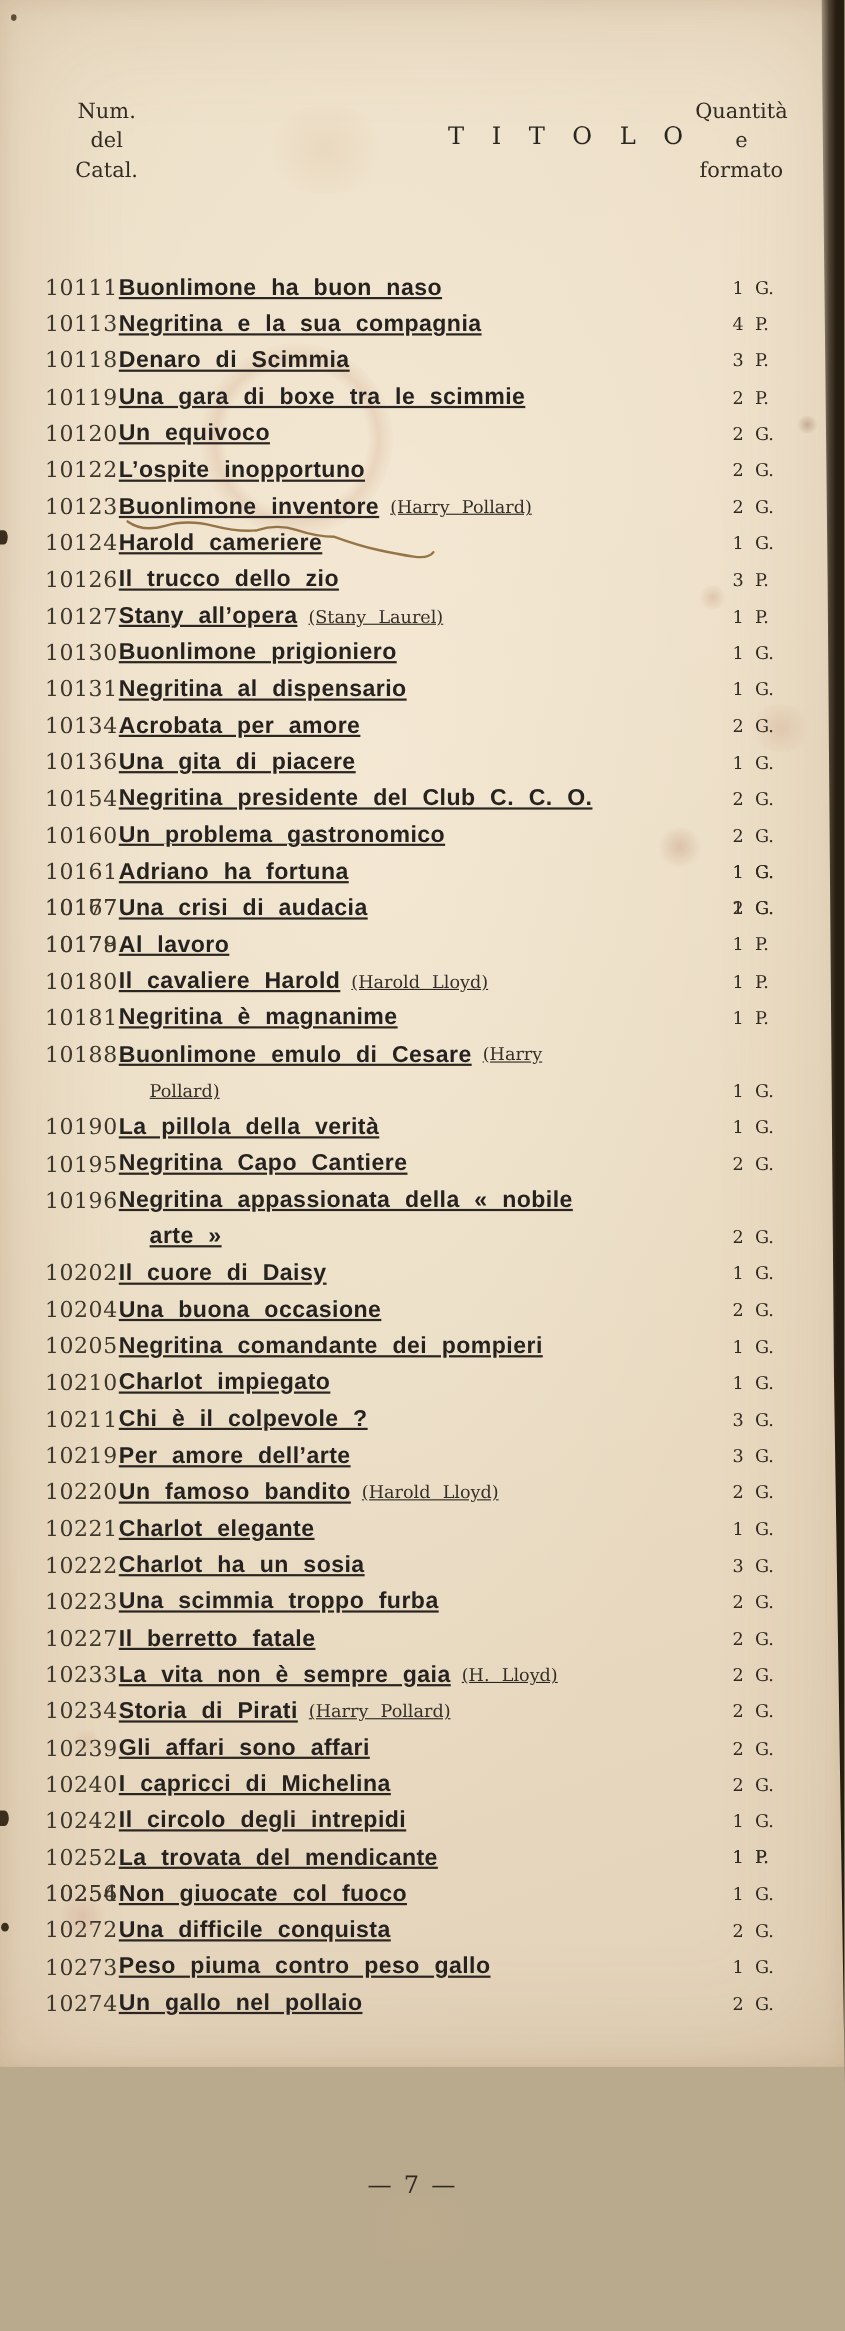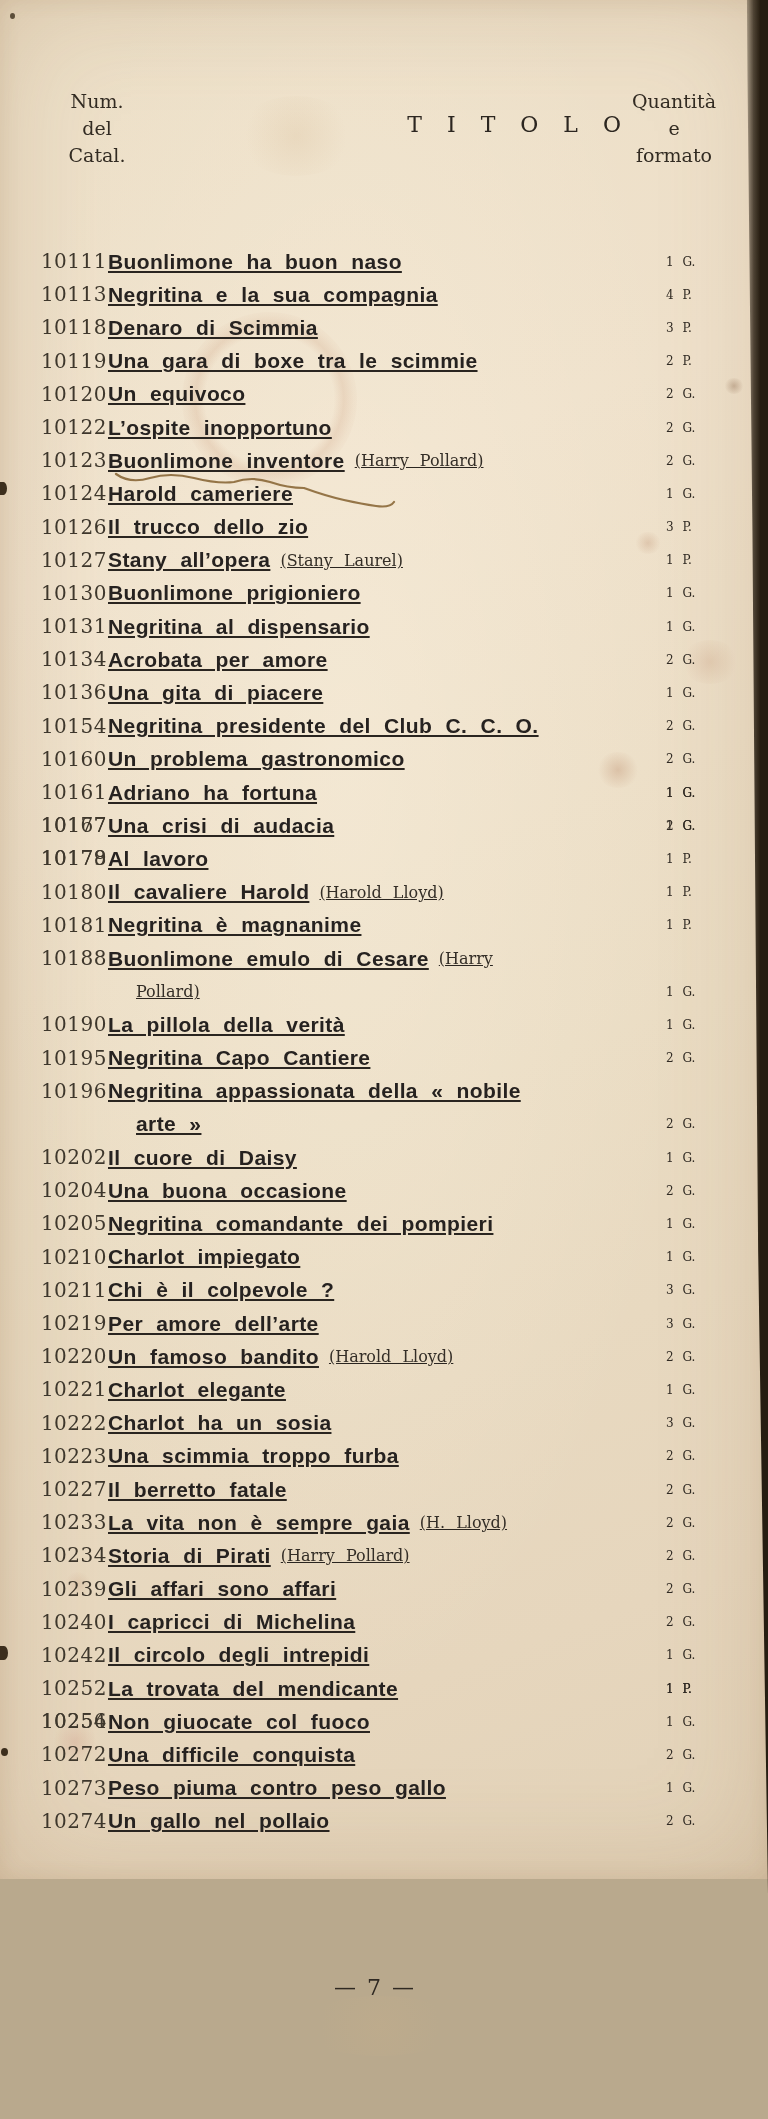--- a/index.html
+++ b/index.html
@@ -24,21 +24,21 @@
   .row .num{position:absolute;left:0;top:0;width:107px;text-align:right;
     font-size:20px;line-height:33.2px;color:#3e372c;letter-spacing:.5px;}
   .title-cell{margin-left:108px;}
   .line{height:33.2px;display:flex;align-items:center;white-space:pre;}
   .line.wrap{margin-left:28px;}
   .b{font-family:"Liberation Sans", sans-serif;font-weight:700;font-size:21px;
     color:#262220;letter-spacing:.4px;word-spacing:7px;}
   .n{font-family:"DejaVu Serif", serif;font-weight:400;font-size:16px;color:#342e27;
     margin-left:10px;word-spacing:6px;}
   .qty{position:absolute;left:666px;bottom:0;height:33.2px;display:flex;align-items:center;
-    font-size:12px;color:#2f2922;word-spacing:5px;}
+    font-size:16px;color:#2f2922;word-spacing:5px;}
   
   .footer{position:absolute;top:1975px;left:0;width:750px;text-align:center;
     font-size:22px;color:#2f2922;letter-spacing:2px;}
   
   .photo-edge{position:absolute;right:0;top:0;width:26px;height:1895px;
     background:linear-gradient(to right, rgba(41,31,19,0) 0%, rgba(41,31,19,.8) 45%, #261d11 70%);
     clip-path:polygon(19% 0, 100% 0, 100% 100%, 62% 66%, 40% 28%, 21% 4%);
     filter:blur(.6px);}
   
   .stain{position:absolute;border-radius:50%;pointer-events:none;}

